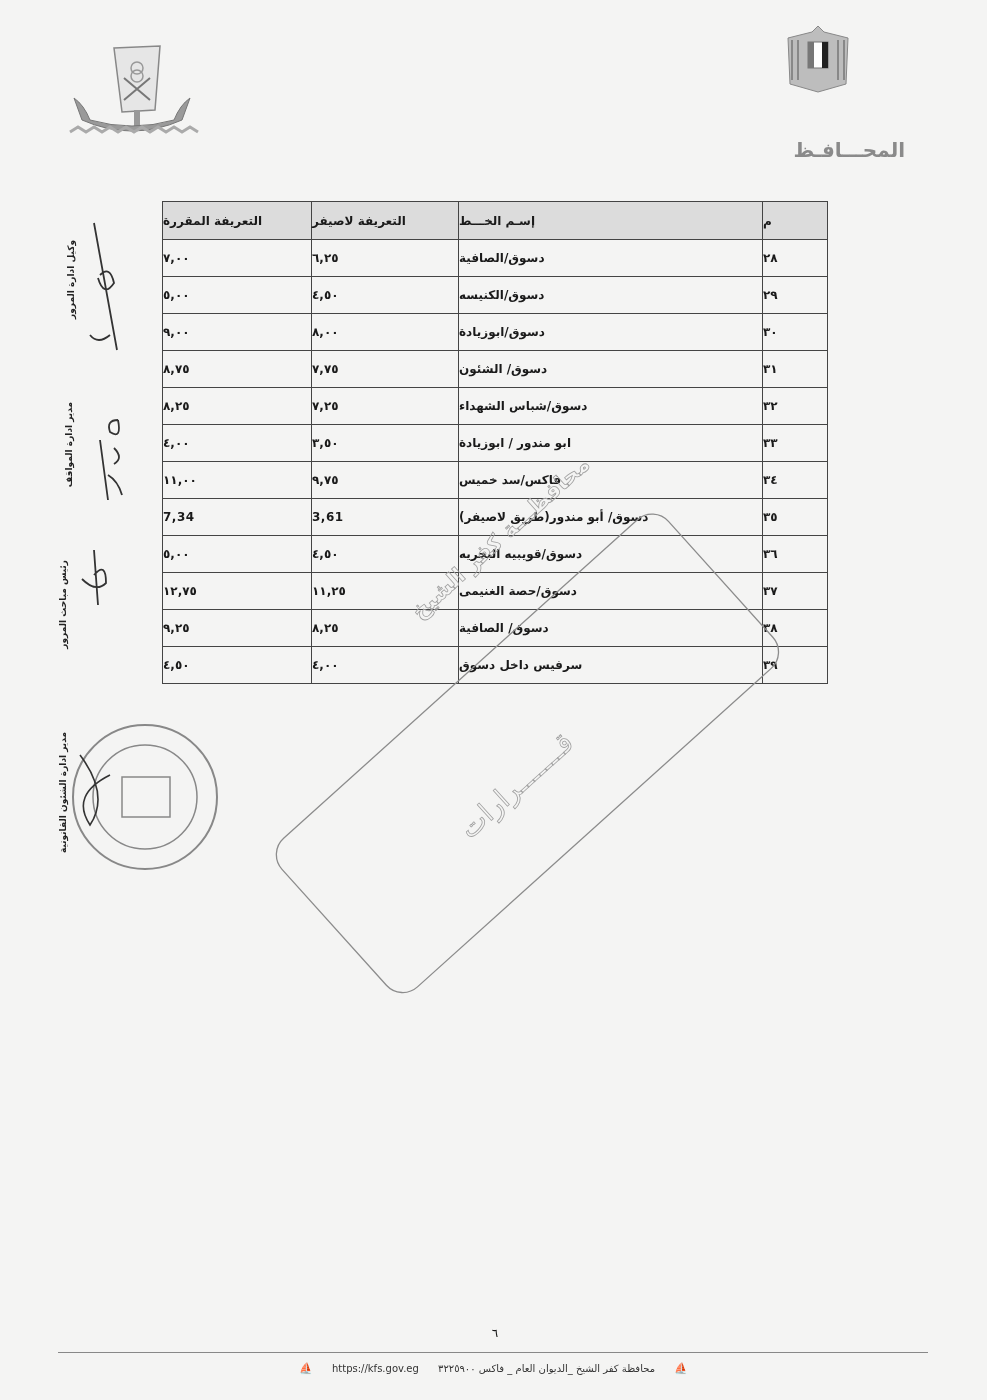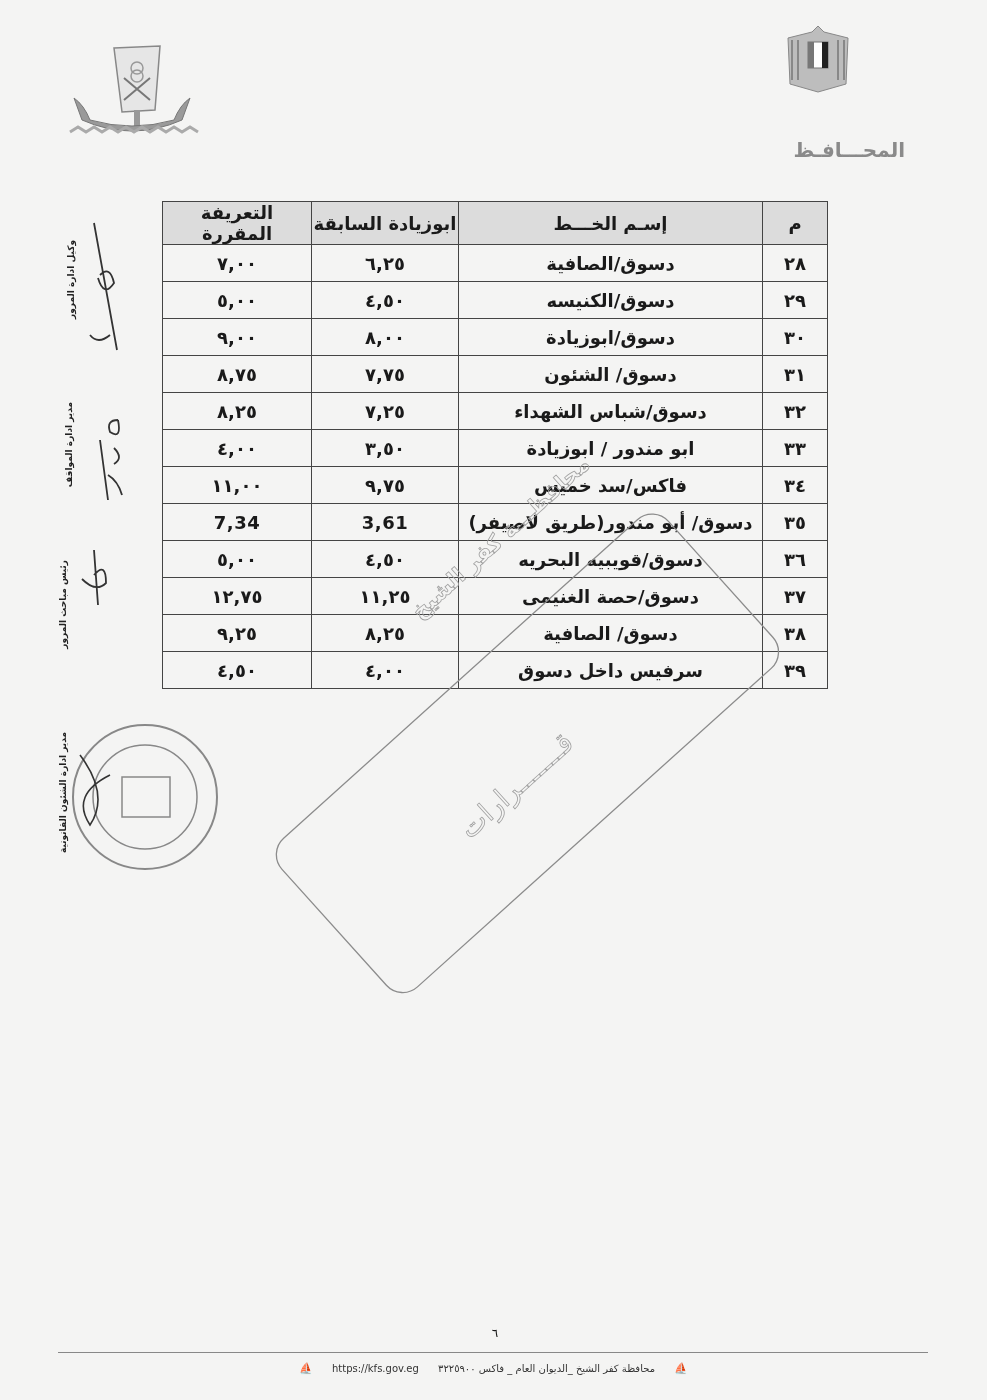--- a/index.html
+++ b/index.html
@@ -14,22 +14,22 @@
   
   .eagle { position:absolute; left:778px; top:20px; width:80px; height:80px; }
   .gov-title { position:absolute; left:735px; top:112px; width:170px; text-align:center;
     font-size:20px; font-weight:bold; color:#8a8a8a; direction:rtl; line-height:24px; }
   .gov-sub { position:absolute; left:735px; top:138px; width:170px; text-align:right;
     font-size:20px; font-weight:bold; color:#8a8a8a; direction:rtl; letter-spacing:3px; }
 
   
   .tbl { position:absolute; left:162px; top:201px; width:665px; border-collapse:collapse;
     direction:rtl; table-layout:fixed; }
-  .tbl td, .tbl th { border:1.5px solid #444; height:36px; padding:0; text-align:center;
-    font-size:18px; font-weight:bold; }
+  .tbl td, .tbl th { border:1.5px solid #444; height:36px; padding:0; text-align:left;
+    font-size:12px; font-weight:bold; }
   .tbl th { background:#dcdcdc; height:37px; }
   .c-no { width:65px; }
   .c-name { width:304px; }
   .c-prev { width:147px; }
   .c-new { width:149px; }
   .tbl td.num { letter-spacing:0.5px; }
 
   
   .wm { position:absolute; left:0; top:0; width:987px; height:1400px; pointer-events:none; }
 
@@ -71,21 +71,21 @@
     <colgroup>
         <col class="c-no">
         <col class="c-name">
         <col class="c-prev">
         <col class="c-new">
       </colgroup>
     <thead>
       <tr>
         <th>م</th>
         <th>إسـم الخـــط</th>
-        <th>ابوزيادة السابقة</th>
+        <th>التعريفة لاصيفر</th>
         <th>التعريفة المقررة</th>
       </tr>
     </thead>
     <tbody>
       <tr>
         <td>٢٨</td>
         <td>دسوق/الصافية</td>
         <td class="num">٦,٢٥</td>
         <td class="num">٧,٠٠</td>
       </tr>

